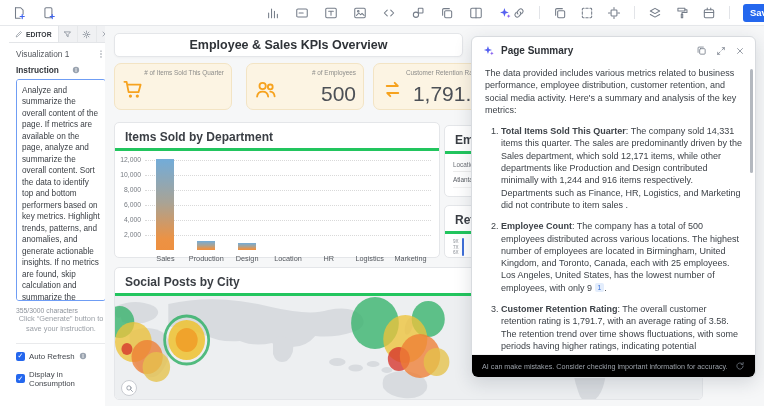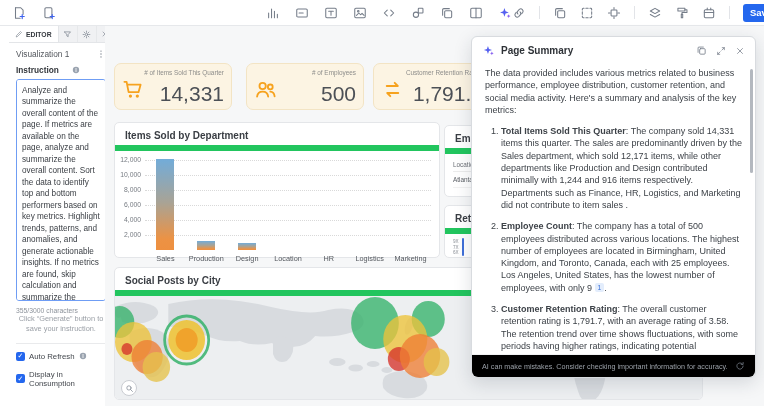--- a/index.html
+++ b/index.html
@@ -47,22 +47,22 @@
   
   .main { position:absolute; left:105px; top:26px; width:659px; height:380px; background:#f6f7f8; }
   .panel { position:absolute; background:#fff; border:1px solid #e4e6e9; border-radius:5px; }
   .title-card { left:9px; top:7px; width:349px; height:24px; display:flex; align-items:center;
     justify-content:center; font-size:12.5px; font-weight:bold; color:#2f3338; box-shadow:0 1px 2px rgba(0,0,0,.03); }
   .kpi { top:37px; width:118px; height:47px; background:#fcf4e3; border:1px solid #f3e4c4; border-radius:7px;
     position:absolute; }
   .kpi .icn { position:absolute; left:7px; bottom:8px; color:#f6a21e; }
   .kpi-label { position:absolute; top:5px; right:7px; font-size:6.4px; color:#8d8d8b; white-space:nowrap; }
   .kpi-value { position:absolute; right:7px; bottom:3px; font-size:21px; color:#4c5056; }
-  .panel-title { padding:7px 10px 4px; font-size:10px; font-weight:bold; color:#3a3e44;
-    border-bottom:6px solid #22c55e; white-space:nowrap; overflow:hidden; }
+  .panel-title { padding:7px 10px 4px; font-size:12px; font-weight:bold; color:#3a3e44;
+    border-bottom:3px solid #22c55e; white-space:nowrap; overflow:hidden; }
   .chart-panel { left:9px; top:96px; width:326px; height:136px; }
   #chart-canvas { position:relative; width:100%; height:110px; }
   .gridline { position:absolute; border-top:1px dotted #d9d9d9; height:0; }
   .ylab { position:absolute; font-size:6.8px; color:#767b82; text-align:right; width:26px; }
   .bar { position:absolute; background:linear-gradient(180deg,#72acd9 0%,#a9a395 48%,#ec9244 88%,#ee9040 100%); }
   .xlab { position:absolute; font-size:7.3px; color:#55595f; text-align:center; }
   .emp-panel { left:339px; top:99px; width:122px; height:72px; overflow:hidden; }
   .mini-table { margin:4px 8px 0; font-size:6.4px; color:#5a5e64; }
   .mini-table .mt-head { font-weight:normal; color:#6b6f75; padding:3px 0; border-bottom:1px solid #ececec; }
   .mini-table .mt-cell { padding:4px 0; border-bottom:1px solid #f2f2f2; }
@@ -346,35 +346,35 @@
     </div>
     <div class="chk-row">
       <span class="chk"></span>
       <span>Display in Consumption</span>
     </div>
   </div>
 </div>
 
 <div class="main">
 
+  <div class="panel title-card">Employee &amp; Sales KPIs Overview</div>
 
   <div class="kpi" style="left:9px;">
     <span class="icn">
         <svg width="23" height="23" viewBox="0 0 24 24">
           <g fill="none" stroke="#f6a21e" stroke-width="1.9" stroke-linecap="round" stroke-linejoin="round">
             <path d="M2.5 4h2.3l2.1 10.8h10.3l2.2-7.8H6"></path>
           </g>
           <g fill="#f6a21e">
             <circle cx="8.8" cy="18.8" r="1.7"></circle>
             <circle cx="16" cy="18.8" r="1.7"></circle>
           </g>
         </svg>
       </span>
     <span class="kpi-label"># of Items Sold This Quarter</span>
-    <span class="kpi-value">14,331</span>
   </div>
   <div class="kpi" style="left:141px;">
     <span class="icn">
         <svg width="23" height="23" viewBox="0 0 24 24">
           <g fill="none" stroke="#f6a21e" stroke-width="1.9" stroke-linecap="round">
             <circle cx="9" cy="8.3" r="3.3"></circle>
             <path d="M3.2 19.5c.4-3.4 2.7-5.3 5.8-5.3s5.4 1.9 5.8 5.3"></path>
             <circle cx="17" cy="9.3" r="2.5"></circle>
             <path d="M17 14.3c2.7.3 4.2 2 4.5 4.8"></path>
           </g>

